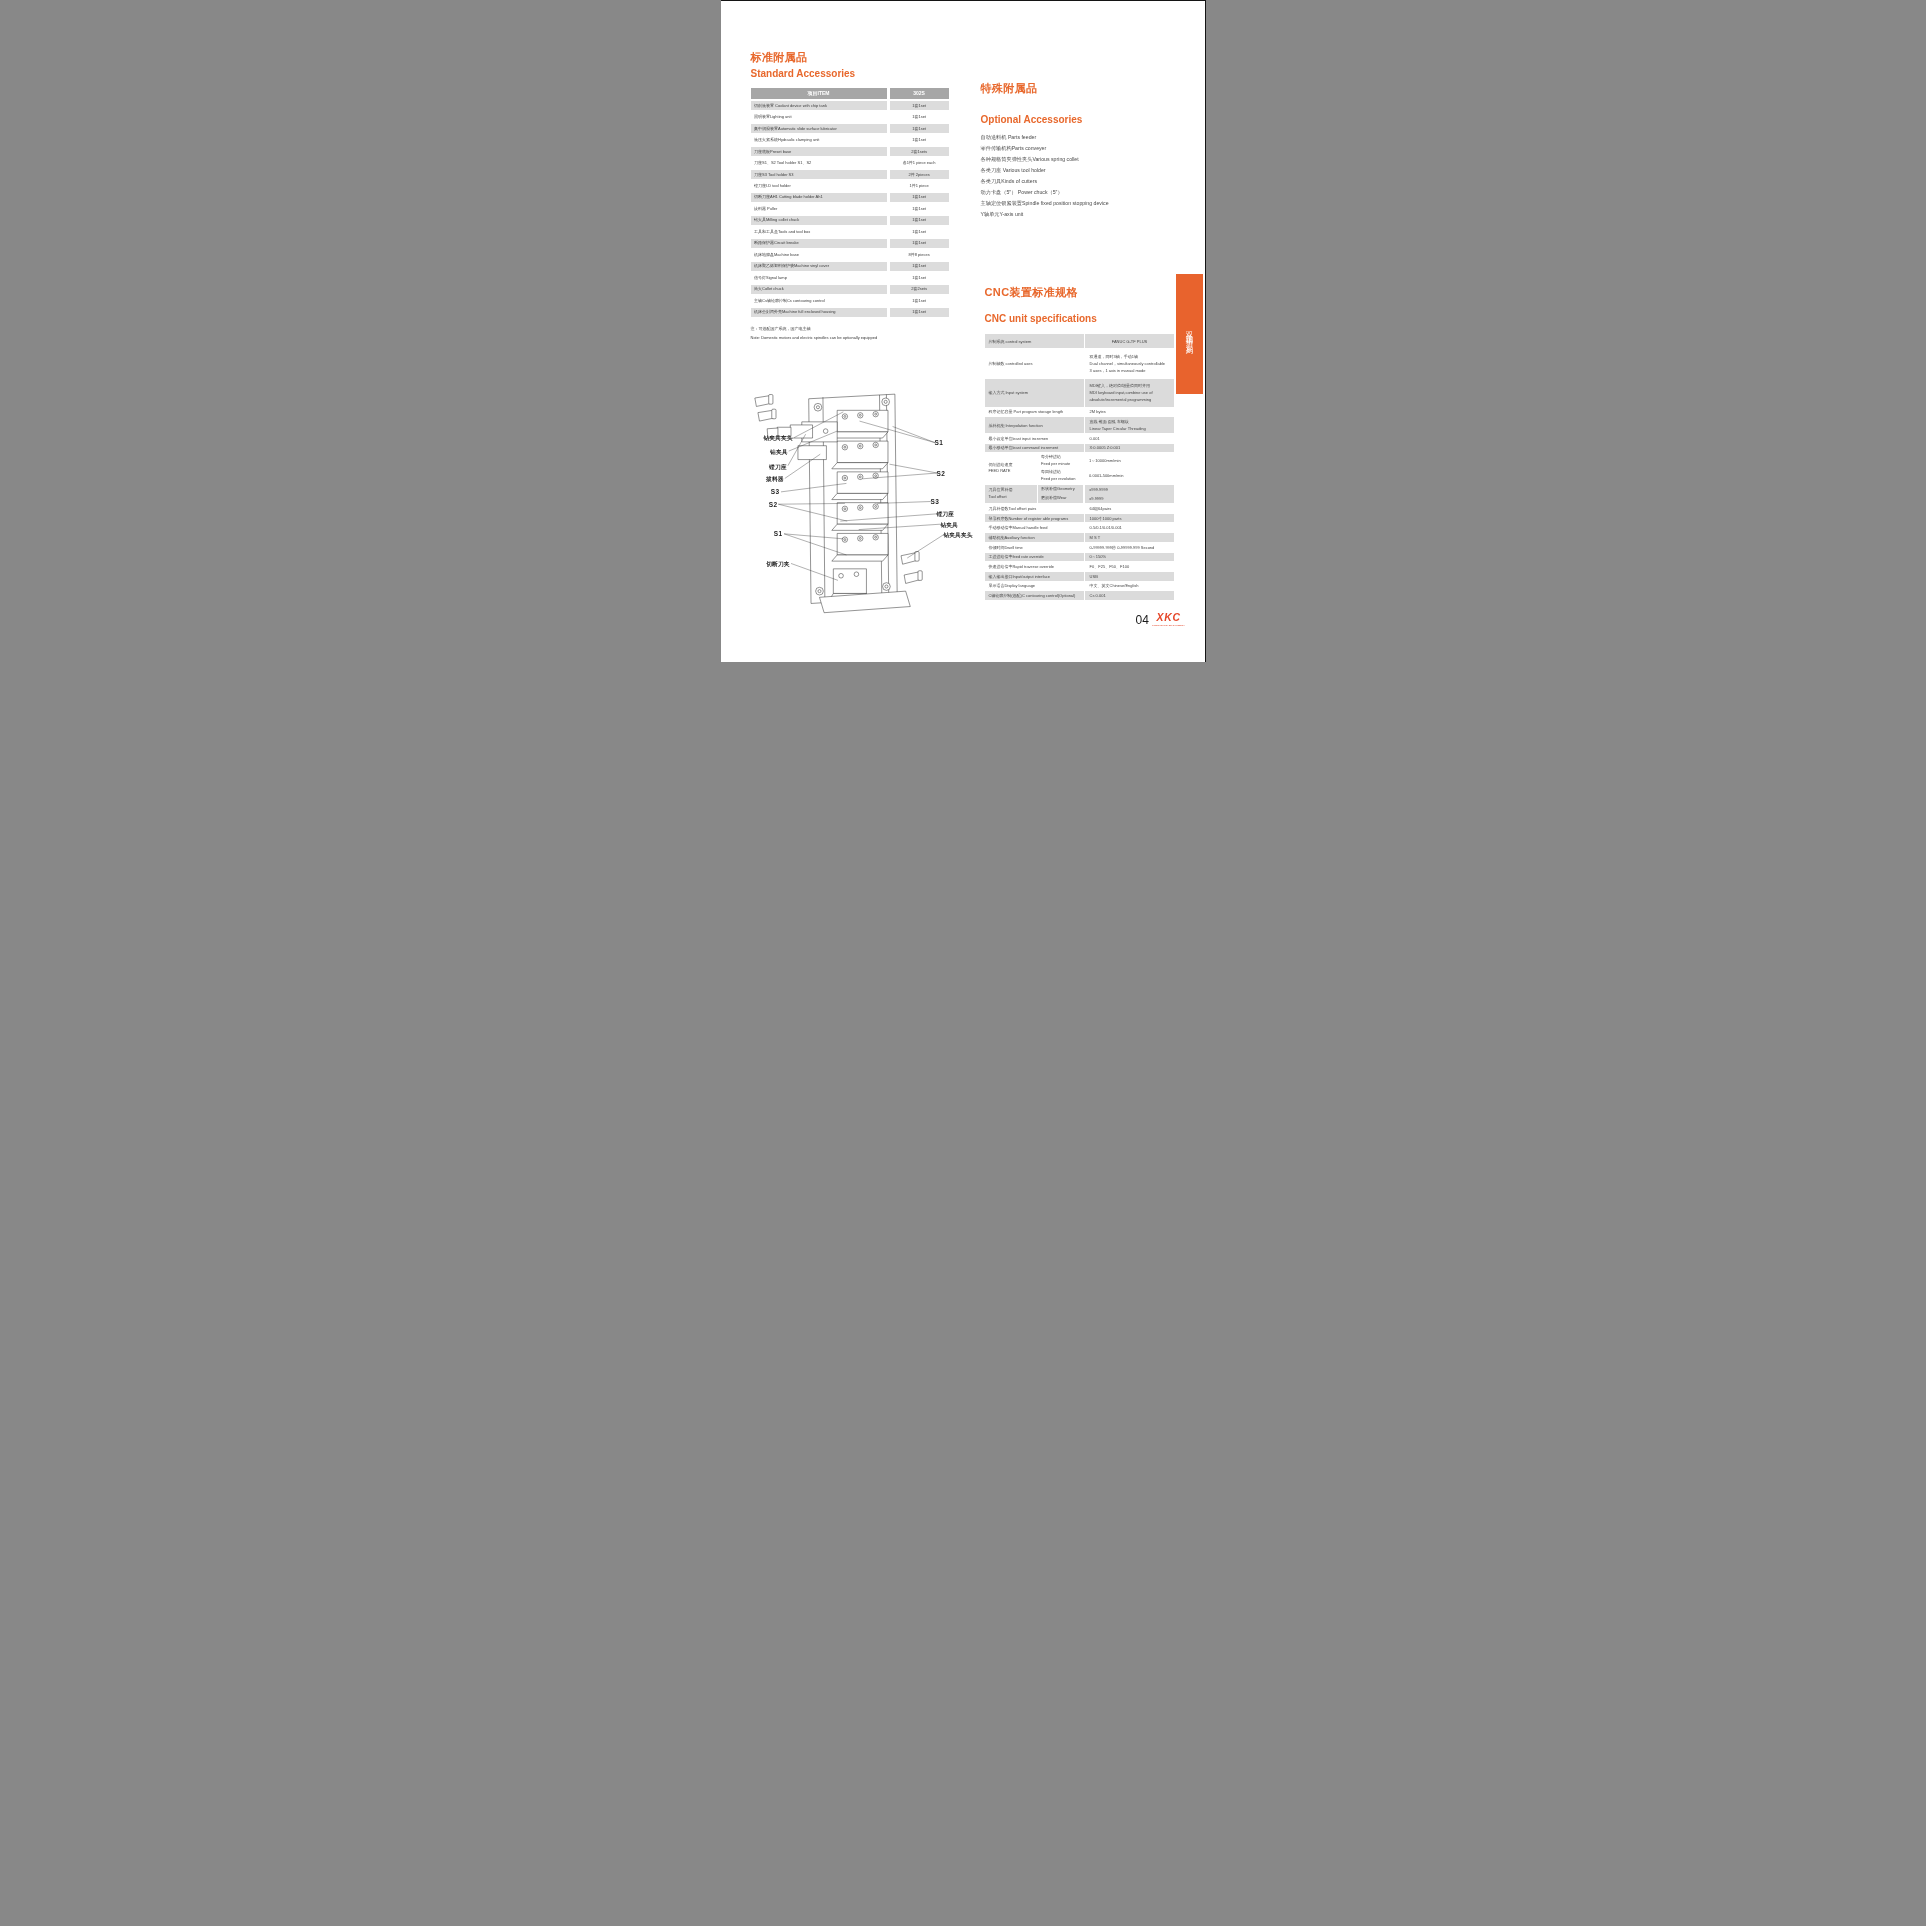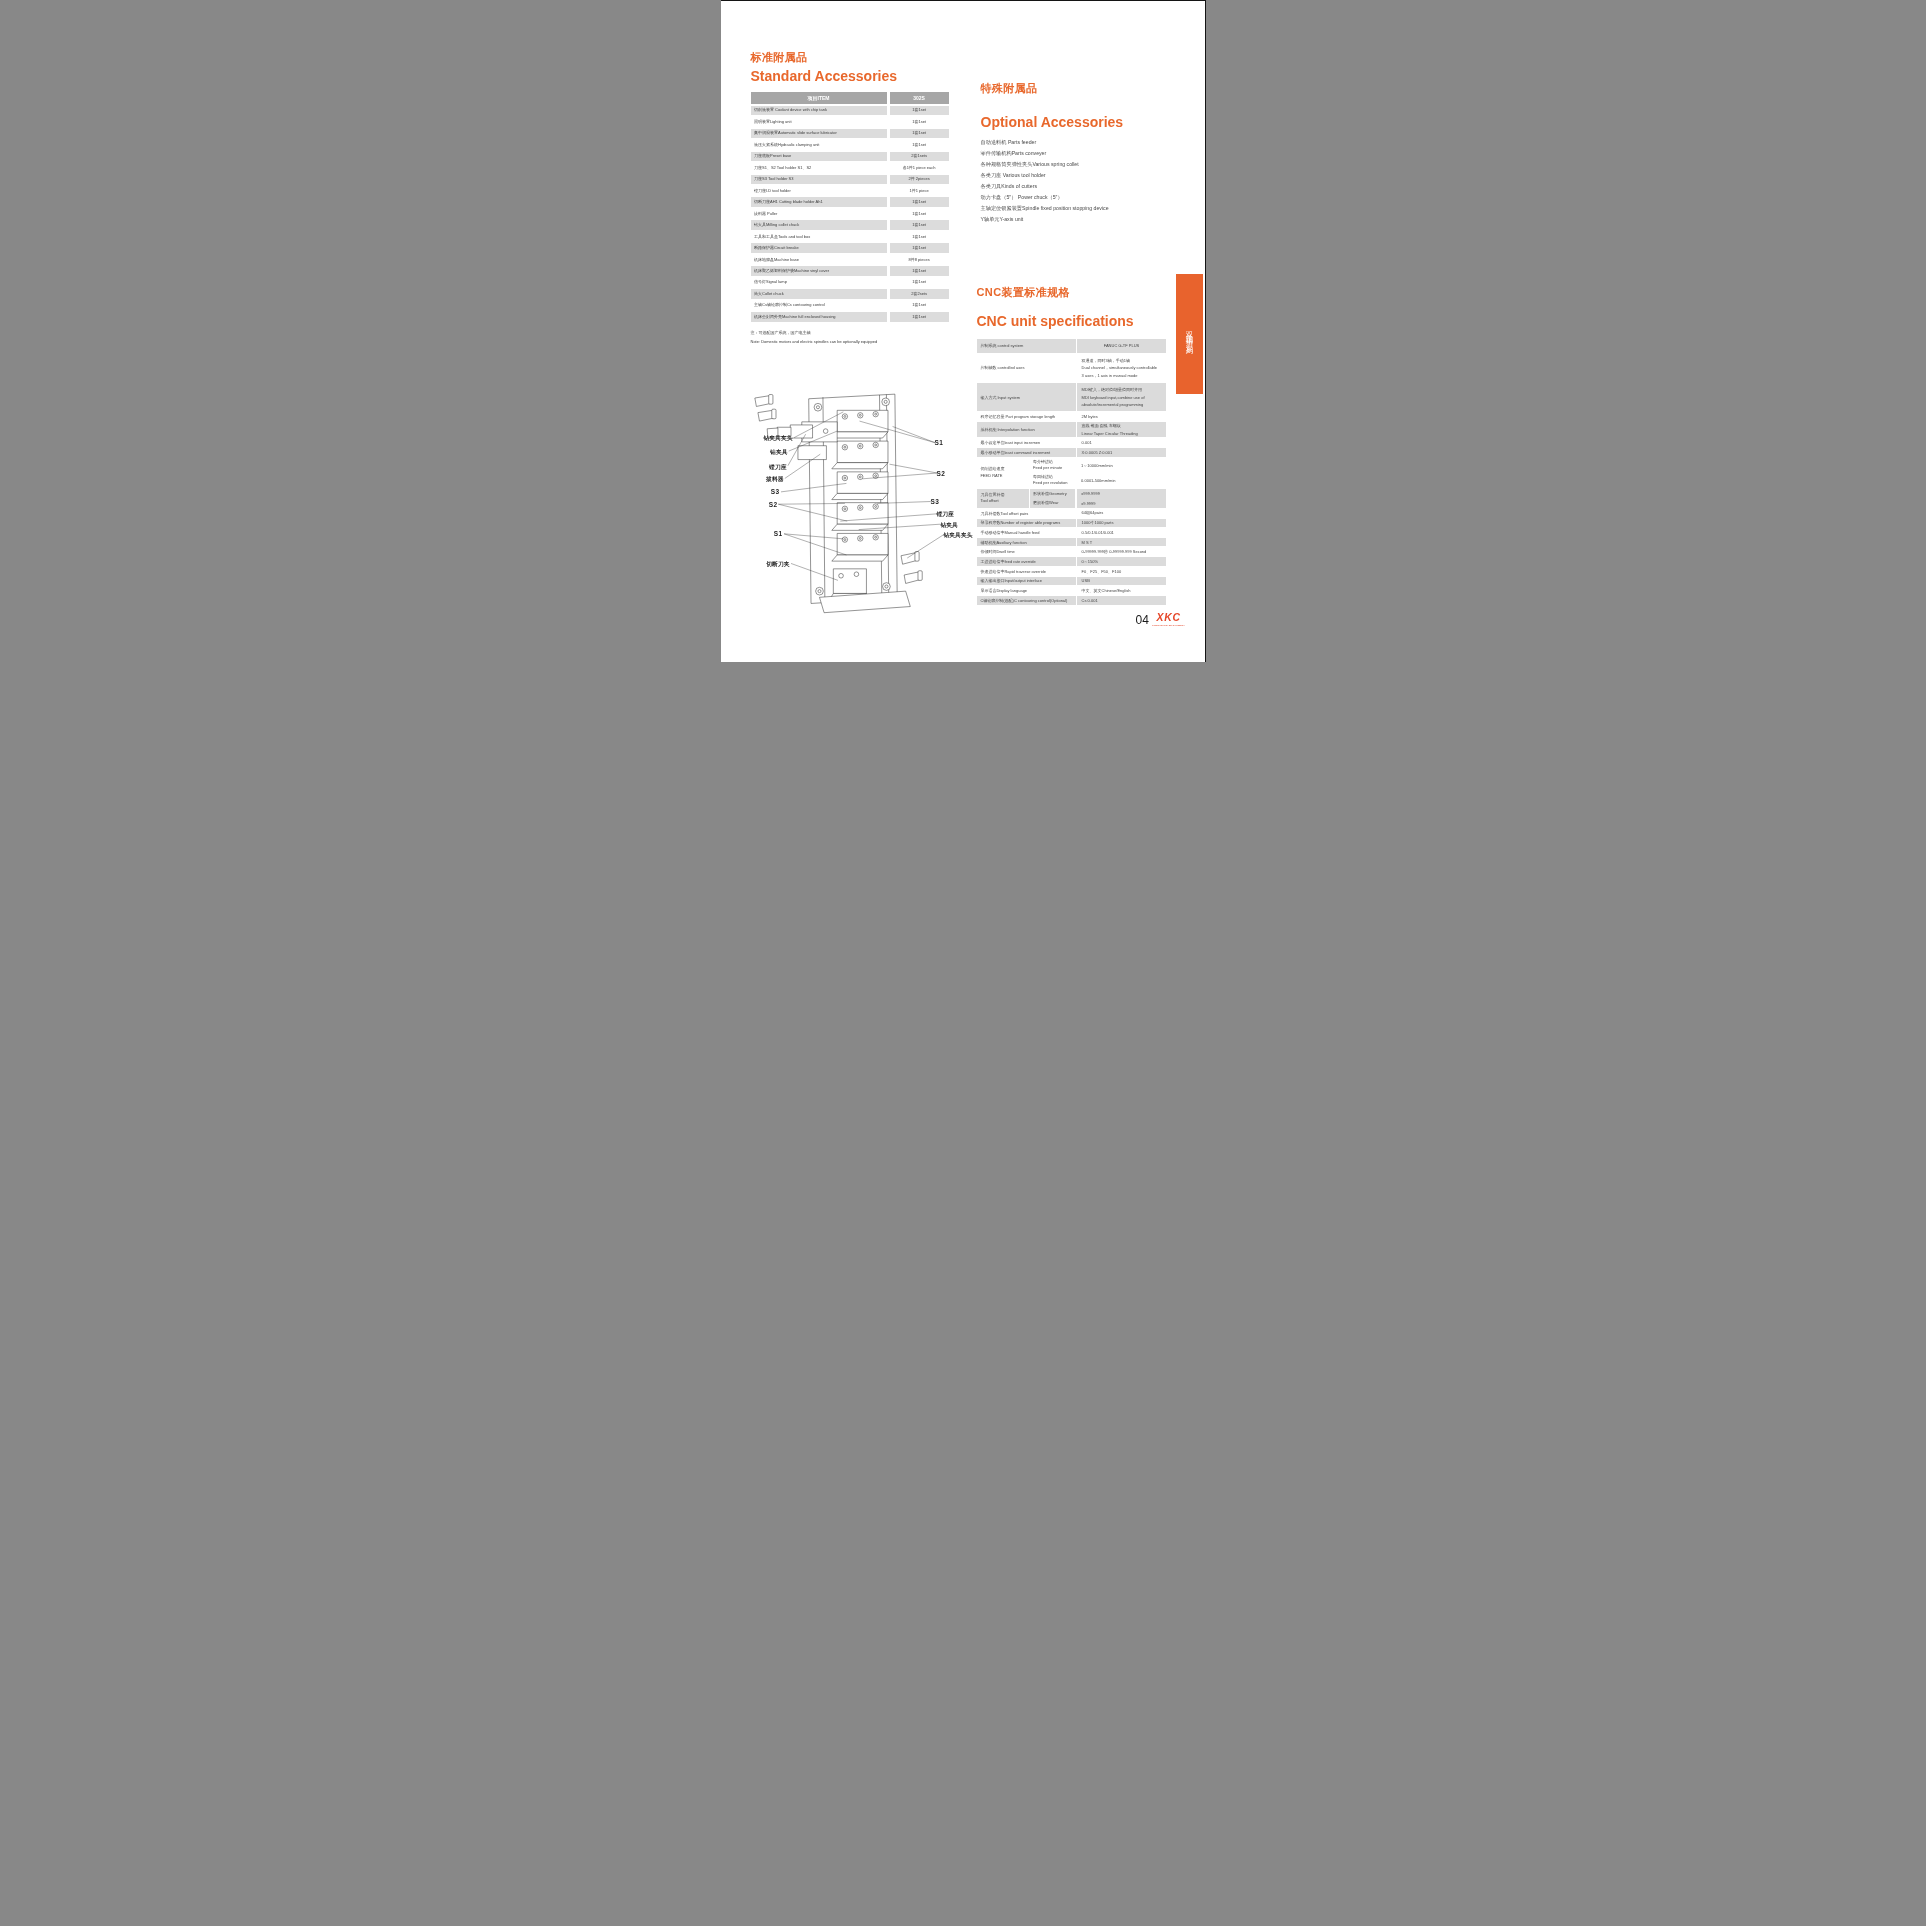--- a/index.html
+++ b/index.html
@@ -3,21 +3,21 @@
 <meta charset="utf-8">
 <style>
   *{margin:0;padding:0;box-sizing:border-box}
   html,body{background:#888}
   .page{position:relative;width:485px;height:662px;background:#fff;margin:0 auto;
     font-family:"Liberation Sans","DejaVu Sans",sans-serif;overflow:hidden}
   .edge-top{position:absolute;left:0;top:0;width:100%;height:1.2px;background:#141414}
   .edge-right{position:absolute;right:0;top:0;width:0.8px;height:100%;background:#141414}
 
   .t-cn{font-size:11px;font-weight:bold;color:#e8682c;letter-spacing:0.4px;line-height:1.15}
-  .t-en{font-size:14px;font-weight:bold;color:#e8682c;line-height:1.15}
+  .t-en{font-size:10px;font-weight:bold;color:#e8682c;line-height:1.15}
 
   
   .std-sec{position:absolute;left:30px;top:51px;width:199px}
   .std-sec .t-en{margin-top:3.9px}
   .std-table{margin-top:8.5px}
   .shead{display:flex;gap:3.1px;height:11.6px;margin-bottom:1.9px}
   .shcell{background:#a6a6a6;color:#fff;font-weight:bold;font-size:5px;
     display:flex;align-items:center;justify-content:center}
   .sh-label{width:136px}.sh-value{width:59px}
   .srow{display:flex;gap:3.1px;height:9.2px;margin-bottom:2.3px}
@@ -27,21 +27,21 @@
   .sc-value{width:59px;justify-content:center}
   .note{margin-top:7.7px;font-size:4px;color:#3a3a3a;line-height:8.9px}
 
   
   .opt-sec{position:absolute;left:260px;top:82px;width:195px}
   .opt-sec .t-en{margin-top:19px}
   #opt-list{margin-top:7px}
   .opt-item{font-size:5.2px;color:#4a4a4a;line-height:11px;white-space:nowrap}
 
   
-  .cnc-sec{position:absolute;left:256px;top:286px;width:191px}
+  .cnc-sec{position:absolute;left:264px;top:286px;width:191px}
   .cnc-sec .t-en{margin-top:14px}
   #cnc-rows{margin-top:10px}
   .crow{display:flex;gap:1.5px;margin-bottom:1.2px}
   .ccell{background:#fff;font-size:4px;color:#454545}
   .crow.shade .ccell{background:#dbdbdb}
   .cl{width:99px;display:flex;align-items:center;padding-left:3.9px;line-height:1.25}
   .cv{width:89px;display:flex;flex-direction:column;justify-content:center;
       padding-left:4.6px;line-height:1.8}
   .cv.center{align-items:center;padding-left:0}
   .cl2{width:52px;display:flex;flex-direction:column;justify-content:center;

